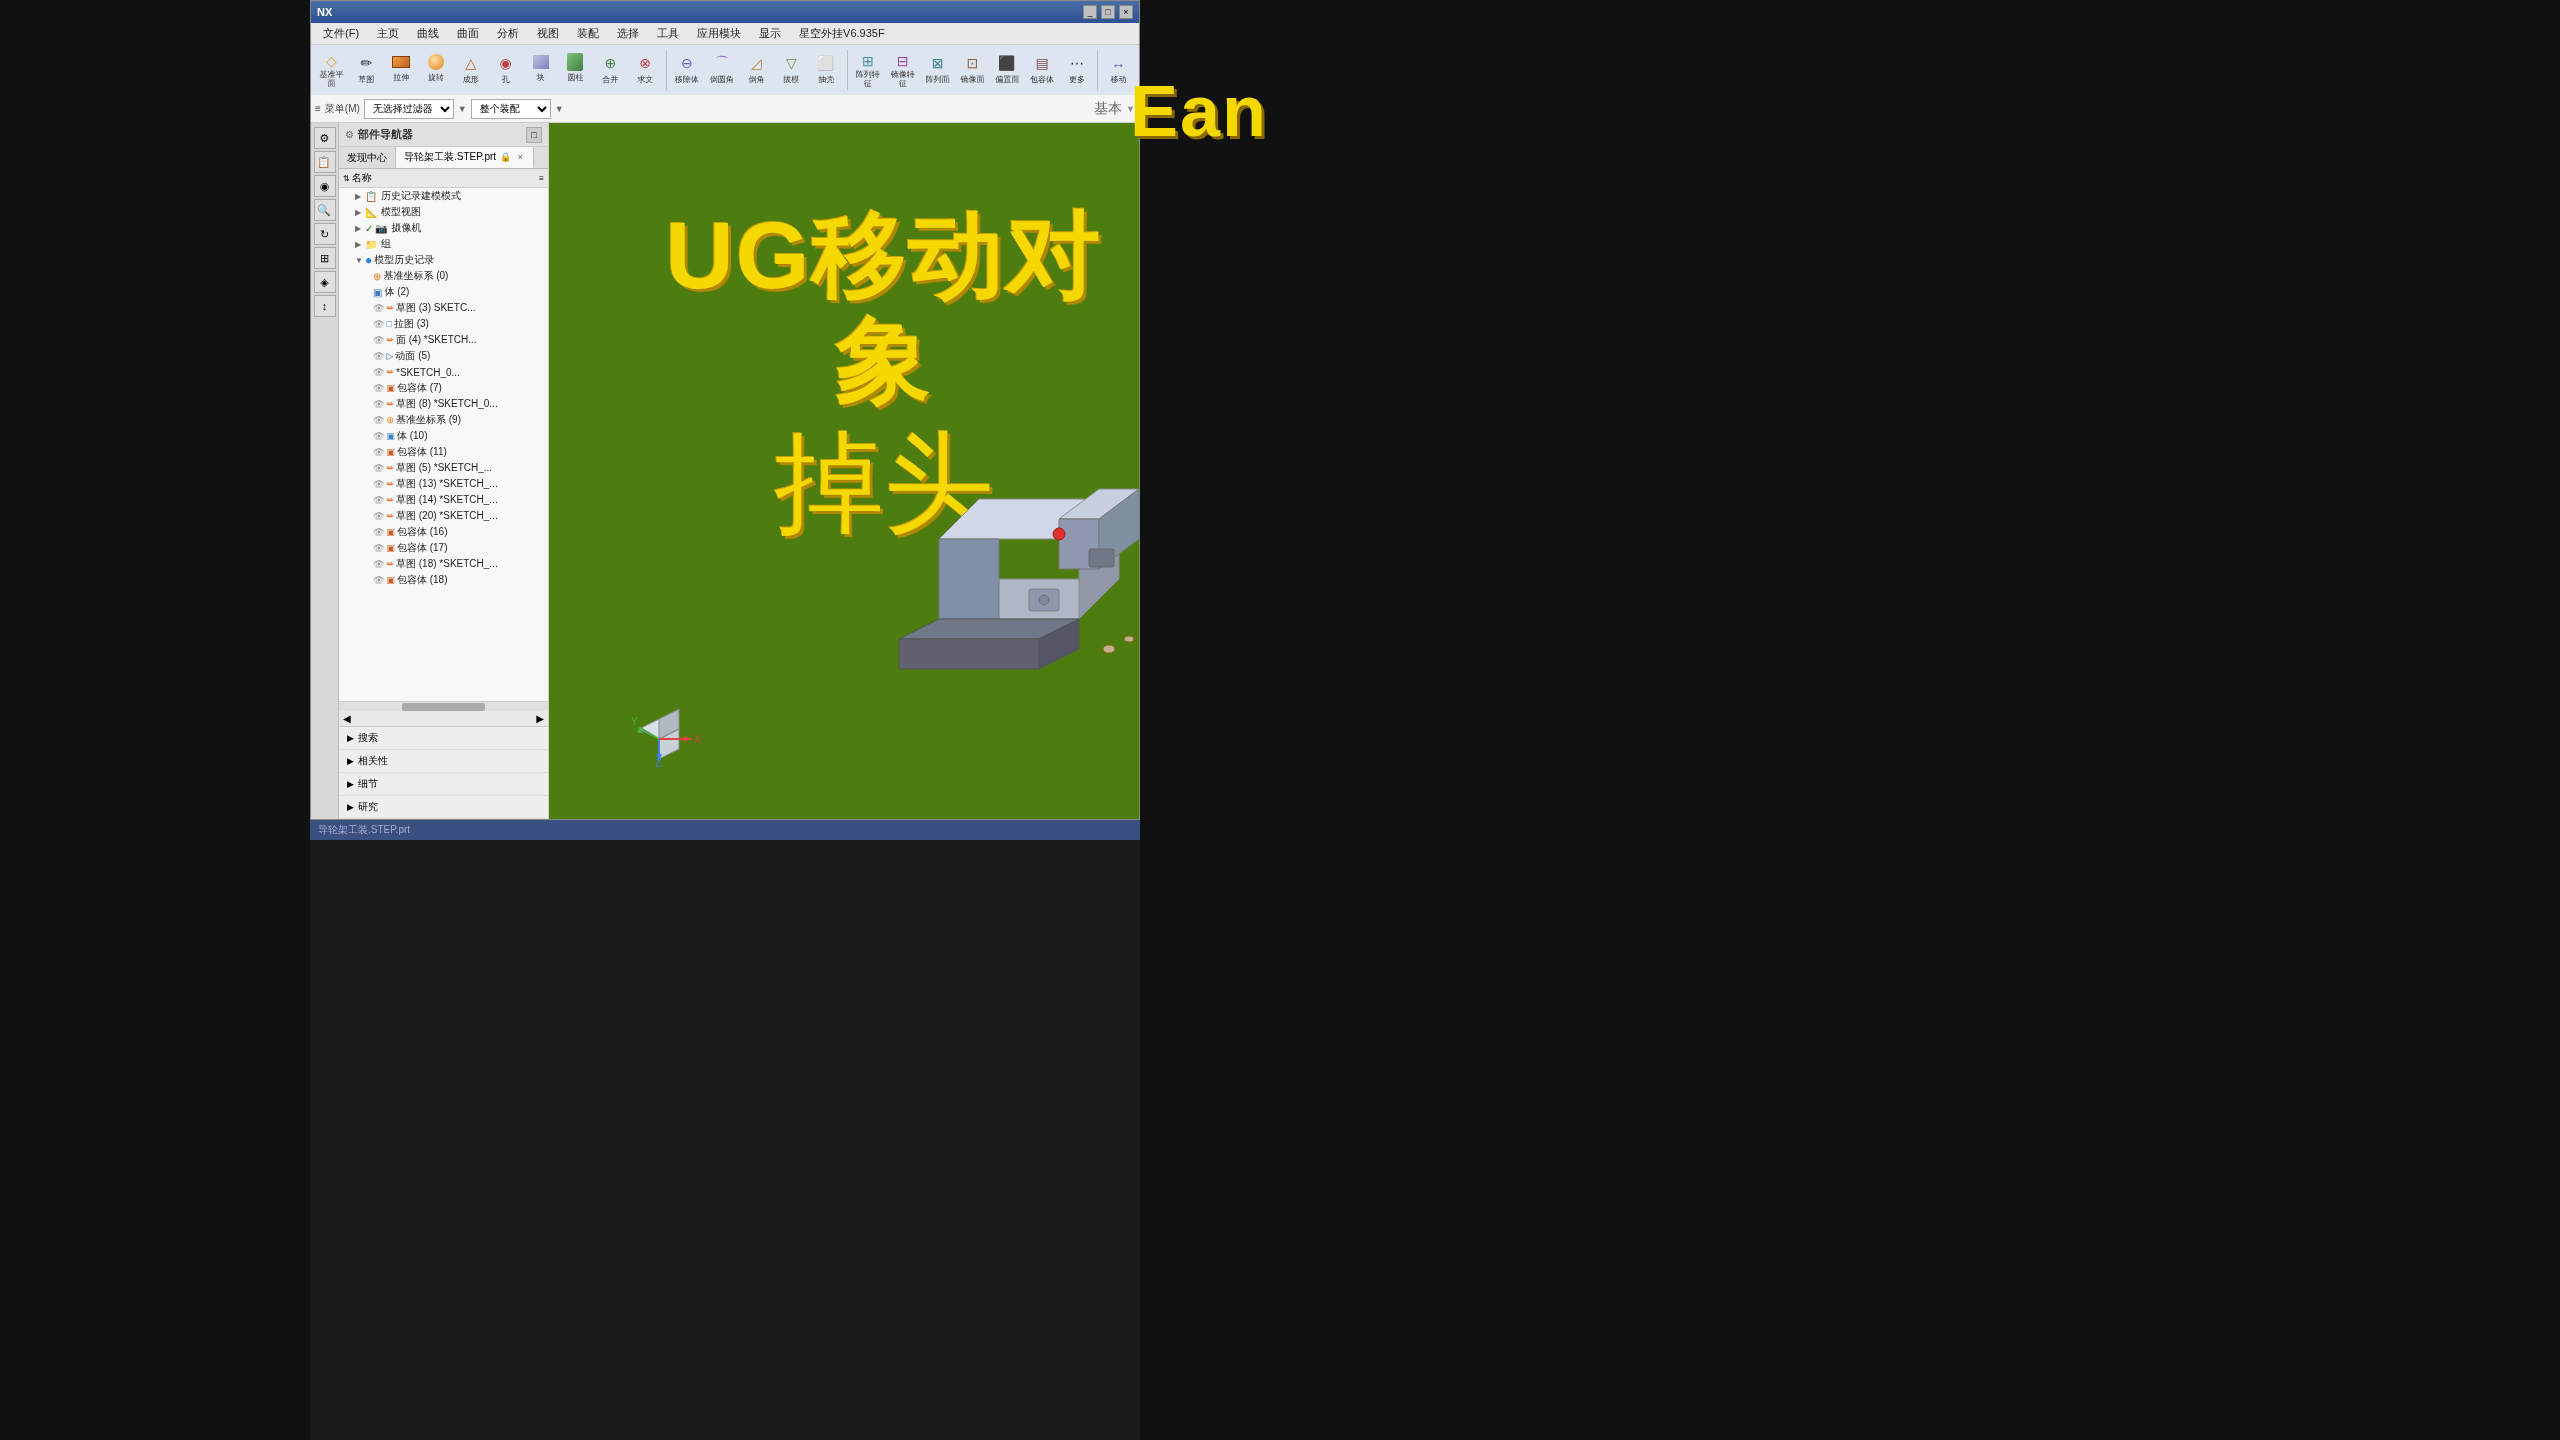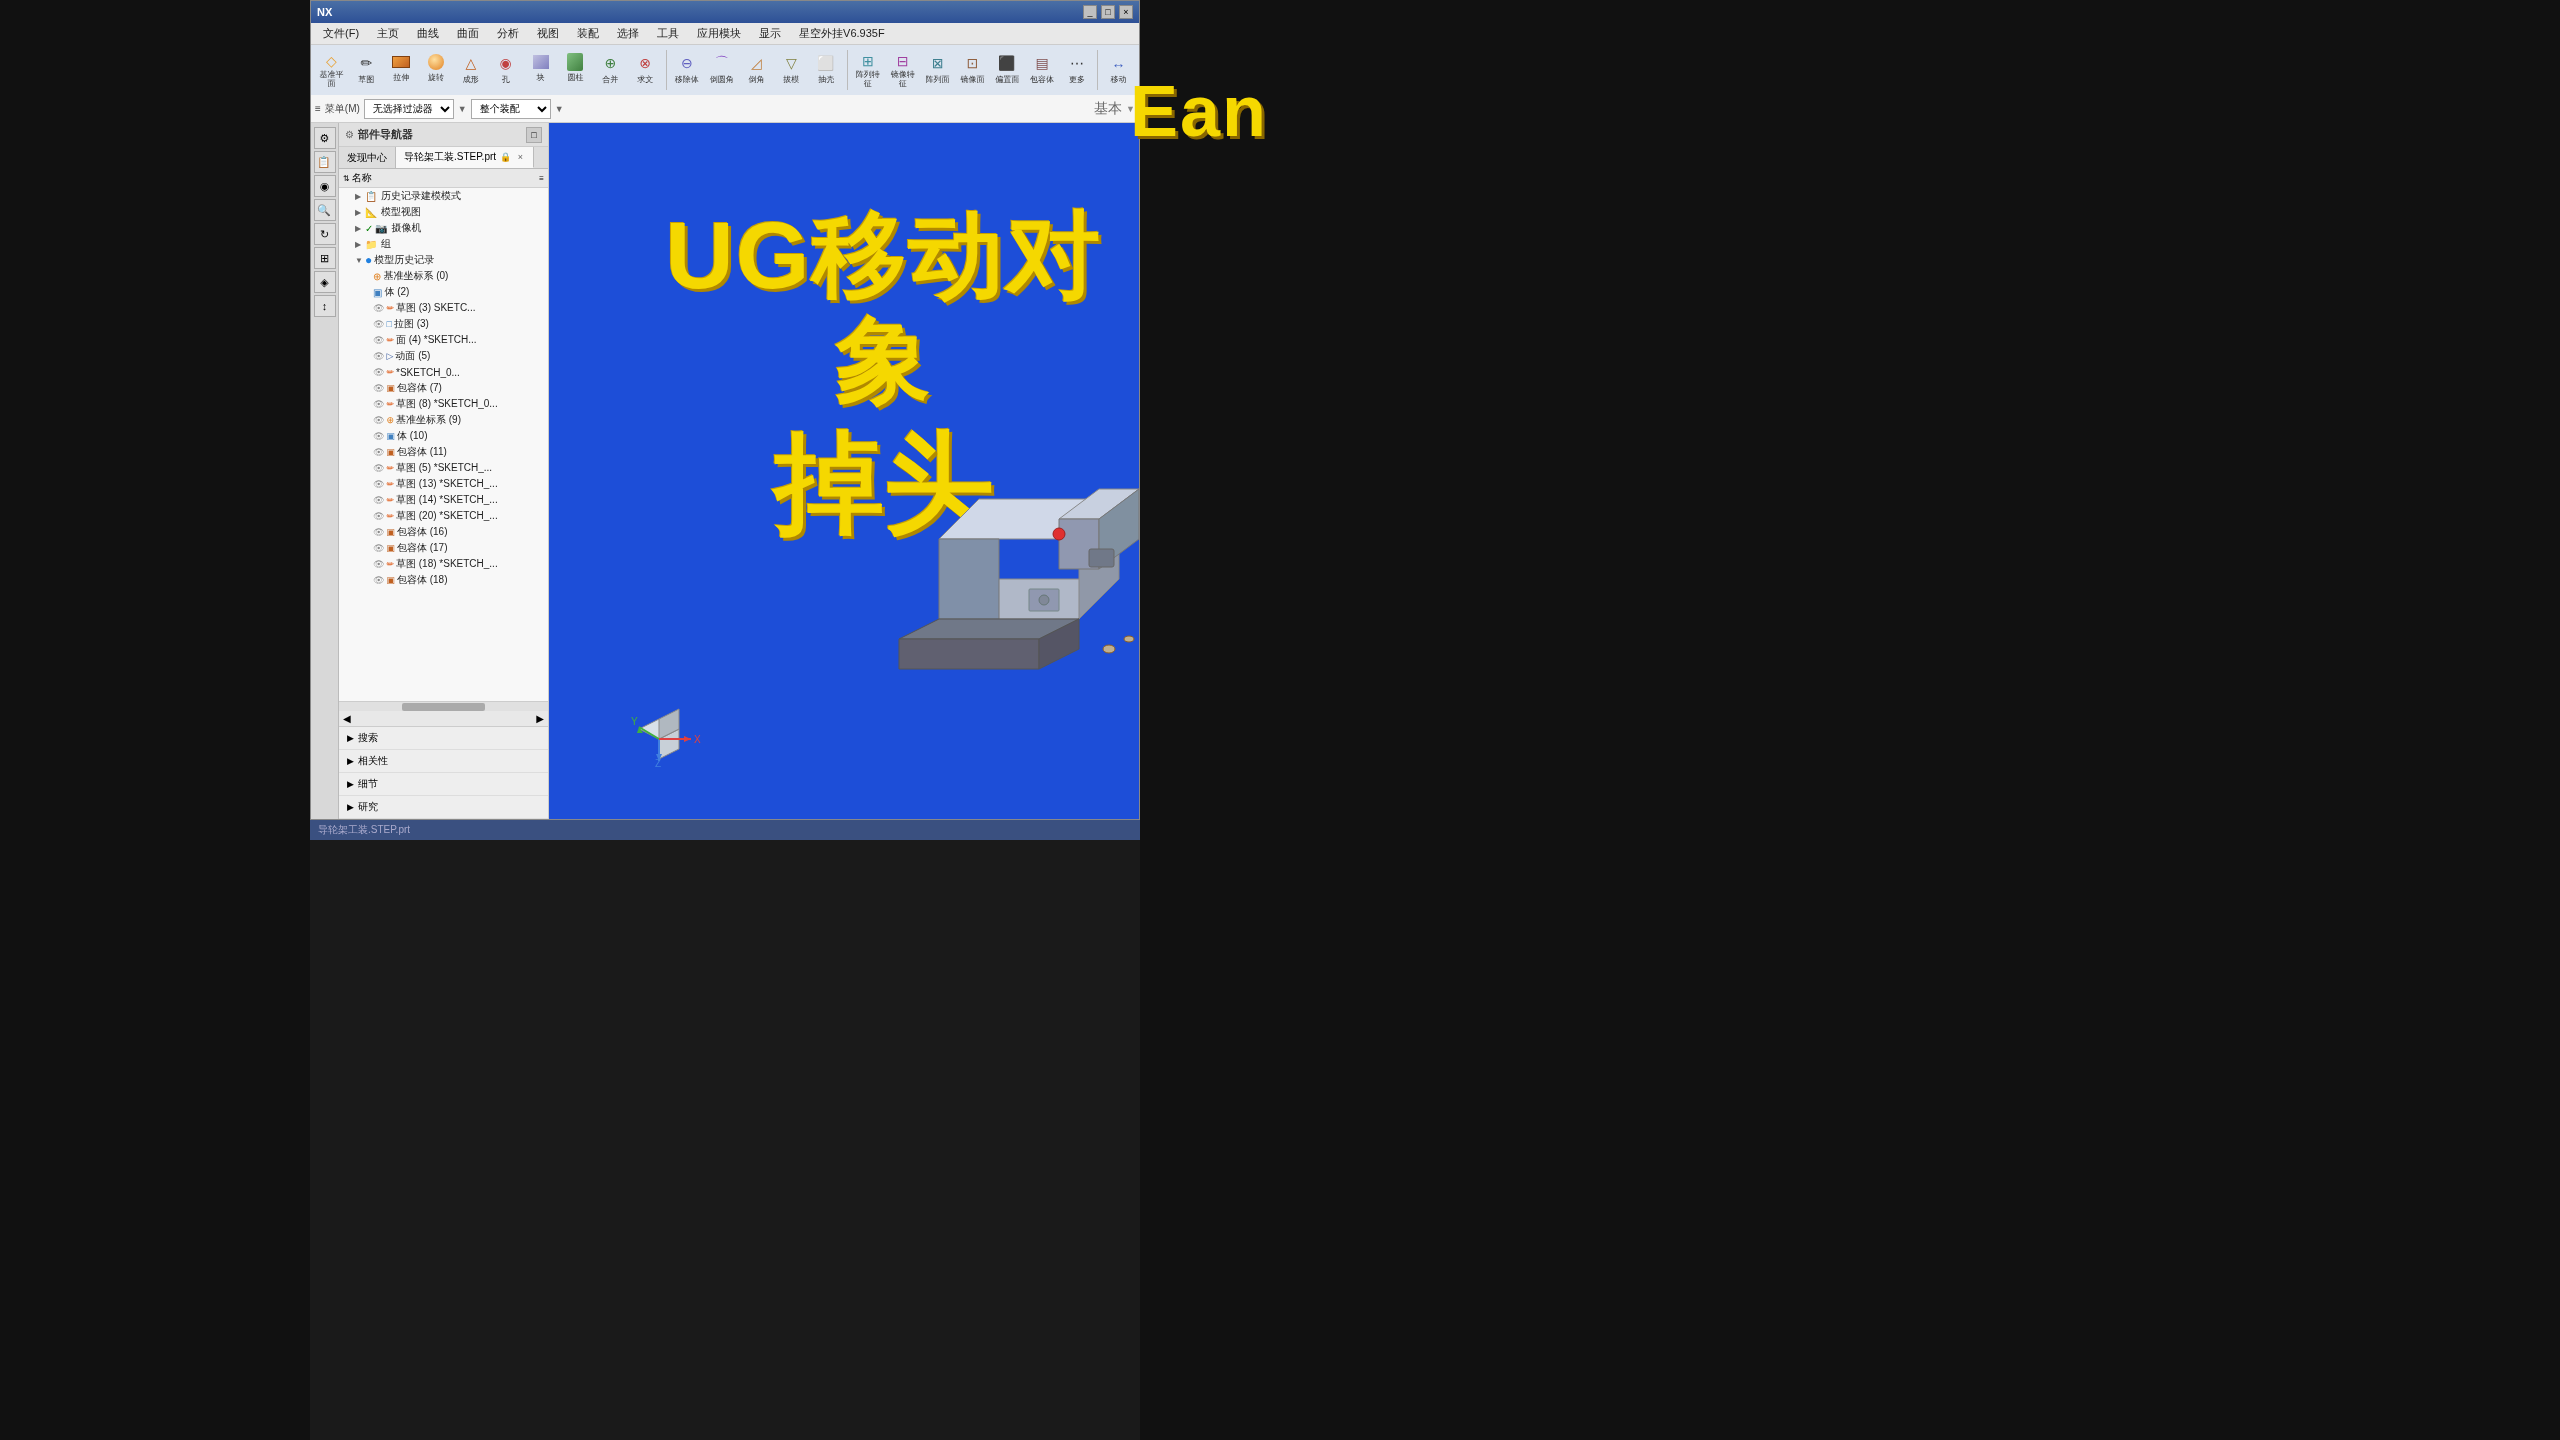--- a/index.html
+++ b/index.html
@@ -255,21 +255,21 @@
       padding: 4px 8px;
       cursor: pointer;
       font-size: 10px;
       background: #eee;
       border-bottom: 1px solid #ddd;
     }
 
     
     .viewport {
       flex: 1;
-      background: #1d4ed8;
+      background: #4d7c0f;
       position: relative;
       overflow: hidden;
     }
 
     
     .overlay-text {
       position: absolute;
       top: 80px;
       left: 100px;
       right: 20px;
@@ -279,21 +279,21 @@
     .main-title-line1 {
       font-size: 95px;
       font-weight: 900;
       color: #f5d800;
       text-shadow: 3px 3px 0 #b08800, -1px -1px 0 #c8a000;
       line-height: 1.1;
       letter-spacing: 2px;
     }
     .main-title-line2 {
       font-size: 110px;
-      font-weight: 700;
+      font-weight: 400;
       color: #f5d800;
       text-shadow: 3px 3px 0 #b08800, -1px -1px 0 #c8a000;
       line-height: 1.1;
       margin-top: 10px;
     }
 
     
     .model-3d {
       position: absolute;
       bottom: 80px;

